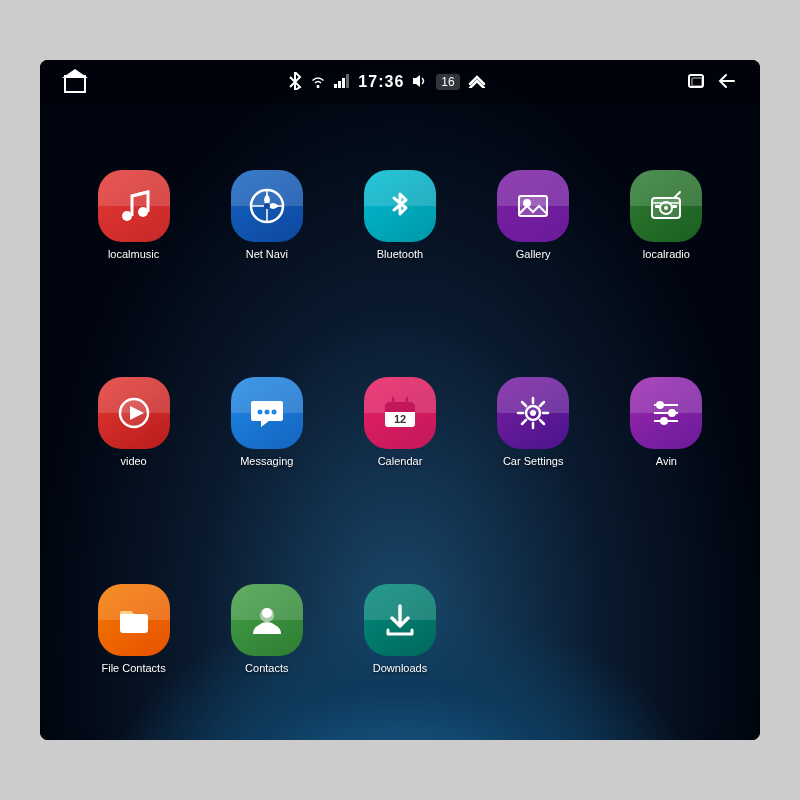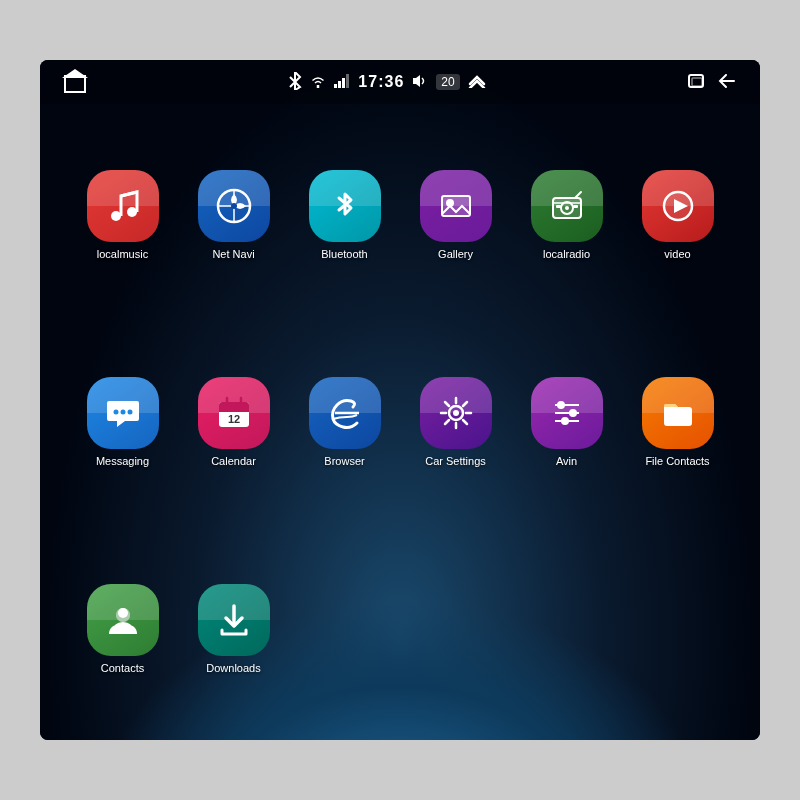--- a/index.html
+++ b/index.html
@@ -119,21 +119,21 @@
       padding: 1px 5px;
       border-radius: 3px;
     }
 
     
     .app-grid {
       position: relative;
       z-index: 10;
       flex: 1;
       display: grid;
-      grid-template-columns: repeat(6, 1fr);
+      grid-template-columns: repeat(5, 1fr);
       grid-template-rows: repeat(3, 1fr);
       padding: 20px 40px;
       gap: 26px;
       align-items: center;
     }
 
     .app-item {
       display: flex;
       flex-direction: column;
       align-items: center;
@@ -236,21 +236,21 @@
 
       <span class="time-display">17:36</span>
 
       <span class="status-icon">
         <svg width="16" height="14" viewBox="0 0 16 14" fill="white">
           <path d="M1 4 L1 10 L4 10 L8 13 L8 1 L4 4 Z" fill="white"></path>
           <path d="M10 4 Q13 7 10 10" stroke="white" stroke-width="1.5" fill="none"></path>
         </svg>
       </span>
 
-      <span class="volume-badge">20</span>
+      <span class="volume-badge">16</span>
 
       <span class="status-icon">
         <svg width="18" height="14" viewBox="0 0 18 14" fill="white">
           <path d="M2 10 L9 3 L16 10" stroke="white" stroke-width="2.5" fill="none" stroke-linecap="round"></path>
           <path d="M2 14 L9 7 L16 14" stroke="white" stroke-width="2.5" fill="none" stroke-linecap="round"></path>
         </svg>
       </span>
     </div>
 
     <div class="status-right">
@@ -364,31 +364,20 @@
           <rect x="5" y="9" width="30" height="10" rx="3" fill="#c2185b"></rect>
           <rect x="5" y="16" width="30" height="3" fill="#c2185b"></rect>
           <line x1="13" y1="5" x2="13" y2="13" stroke="#c2185b" stroke-width="2.5" stroke-linecap="round"></line>
           <line x1="27" y1="5" x2="27" y2="13" stroke="#c2185b" stroke-width="2.5" stroke-linecap="round"></line>
           <text x="20" y="30" text-anchor="middle" font-size="11" font-weight="bold" fill="#333">12</text>
         </svg>
       </div>
       <span class="app-label">Calendar</span>
     </div>
 
-    <div class="app-item">
-      <div class="app-icon bg-blue-ie">
-        <svg viewBox="0 0 40 40" fill="white">
-
-          <path d="M28 14 Q32 10 26 8 Q18 6 12 12 Q6 18 8 26 Q10 32 18 34 Q26 36 32 30" stroke="white" stroke-width="3" fill="none" stroke-linecap="round"></path>
-          <line x1="10" y1="20" x2="34" y2="20" stroke="white" stroke-width="2.5"></line>
-          <path d="M8 26 Q14 24 22 24 Q28 24 32 22" stroke="white" stroke-width="2" fill="none"></path>
-        </svg>
-      </div>
-      <span class="app-label">Browser</span>
-    </div>
 
     <div class="app-item">
       <div class="app-icon bg-purple2">
         <svg viewBox="0 0 40 40" fill="white">
           <circle cx="20" cy="20" r="7" stroke="white" stroke-width="2.5" fill="none"></circle>
           <circle cx="20" cy="20" r="3" fill="white"></circle>
 
           <g stroke="white" stroke-width="2.5" stroke-linecap="round">
             <line x1="20" y1="5" x2="20" y2="10"></line>
             <line x1="20" y1="30" x2="20" y2="35"></line>

